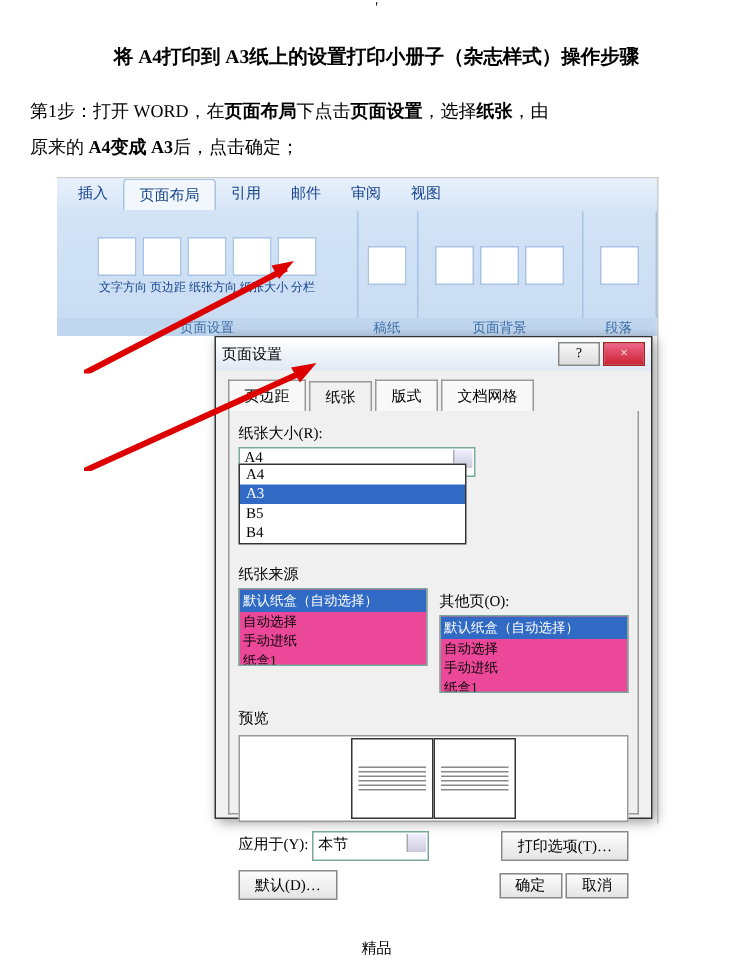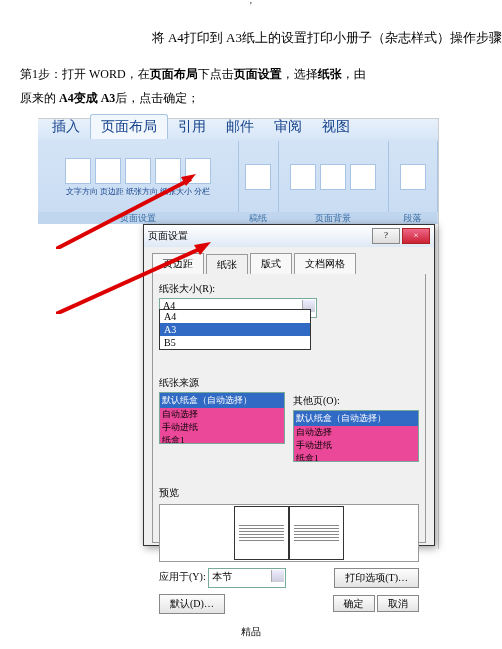--- a/index.html
+++ b/index.html
@@ -1,22 +1,22 @@
 <!DOCTYPE html>
 <html><head>
 <meta charset="utf-8">
 <style>
 body{margin:0;font-family:"SimSun","Microsoft YaHei",serif;background:#fff;width:502px;height:649px;position:relative;color:#000}
 .dot{text-align:center;font-size:10px}
-.title{text-align:right;font-weight:normal;font-size:13px;margin:18px 0 15px}
+.title{text-align:center;font-weight:bold;font-size:13px;margin:18px 0 15px}
 .step{font-size:12px;line-height:2;margin:0 20px}
 .b{font-weight:bold}
 .shot{margin:8px 0 0 38px;width:400px;height:430px;position:relative;border-top:1px solid #ccc;border-right:1px solid #ccc}
 .ribbon{height:105px;background:linear-gradient(#d7e6f7,#c7dbf2);position:relative}
-.tabs{display:flex;height:20px;font-size:14px;color:#15428b;align-items:flex-end;padding-left:4px;background:linear-gradient(#e8f1fb,#d7e6f7)}
+.tabs{display:flex;height:20px;font-size:10px;color:#15428b;align-items:flex-start;padding-left:4px;background:linear-gradient(#e8f1fb,#d7e6f7)}
 .tabs span{padding:3px 10px}
 .tabs .a{background:#f2f7fd;border-radius:3px 3px 0 0;border:1px solid #a8c4e4;border-bottom:none}
 .rgrp{position:absolute;top:22px;bottom:12px;border-right:1px solid #a8c4e4;display:flex;align-items:center;justify-content:center;flex-direction:column}
 .rgrp .ic{width:24px;height:24px;background:#fff;border:1px solid #a8c4e4;margin:2px}
 .rgrp .irow{display:flex}
 .glabel{position:absolute;bottom:0;height:12px;font-size:9px;color:#3a6ea5;text-align:center;background:#c0d6ef;display:flex;align-items:center;justify-content:center}
 .dlg{position:absolute;left:105px;top:105px;width:290px;height:320px;background:#f0f0f0;border:1px solid #333;box-shadow:2px 2px 8px rgba(0,0,0,.4)}
 .tbar{height:22px;background:linear-gradient(#fff,#dfe9f5);display:flex;align-items:center;justify-content:space-between;padding:0 4px;font-size:10px}
 .tbtns{display:flex;gap:2px}
 .tbtn{width:26px;height:14px;border:1px solid #888;background:linear-gradient(#f8f8f8,#ddd);font-size:9px;text-align:center;line-height:13px}
@@ -117,20 +117,21 @@
    <div class="dtab">版式</div>
    <div class="dtab">文档网格</div>
   </div>
   <div class="dbody">
    <span class="lab">纸张大小(R):</span>
    <div class="sel">A4</div>
    <div class="dd">
     <div>A4</div>
     <div class="h">A3</div>
     <div>B5</div>
+    <div>B4</div>
    </div>
    <span class="lab" style="margin-top:58px">纸张来源</span>
    <div class="cols" style="margin-top:2px">
     <div class="col">
      <div class="lst">
       <div class="h">默认纸盒（自动选择）</div>
       <div>自动选择</div>
       <div>手动进纸</div>
       <div>纸盒1</div>
      </div>
@@ -138,21 +139,21 @@
     <div class="col">
      <span class="lab">其他页(O):</span>
      <div class="lst">
       <div class="h">默认纸盒（自动选择）</div>
       <div>自动选择</div>
       <div>手动进纸</div>
       <div>纸盒1</div>
      </div>
     </div>
    </div>
-   <span class="lab" style="margin-top:24px">预览</span>
+   <span class="lab" style="margin-top:10px">预览</span>
    <div class="pv">
     <div class="pg">
             <div></div>
             <div></div>
             <div></div>
             <div></div>
             <div></div>
             <div></div>
           </div>
     <div class="pg">

